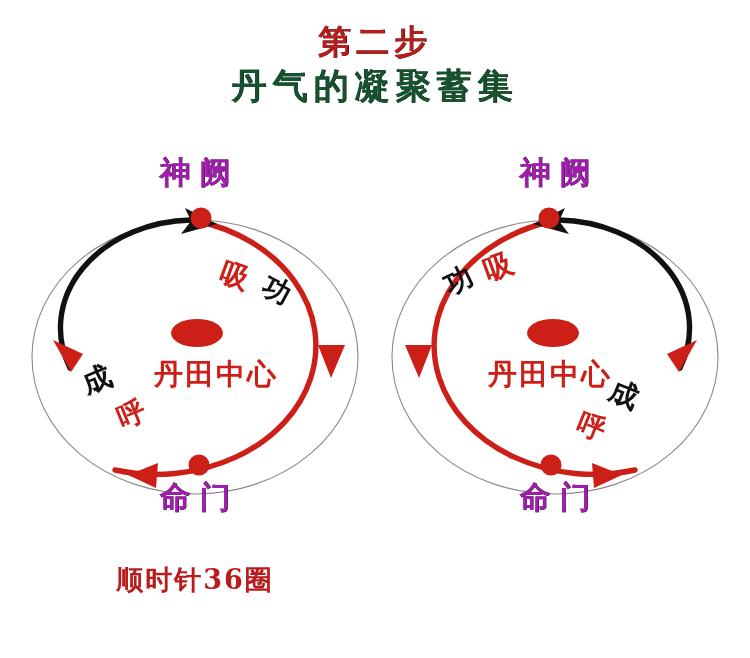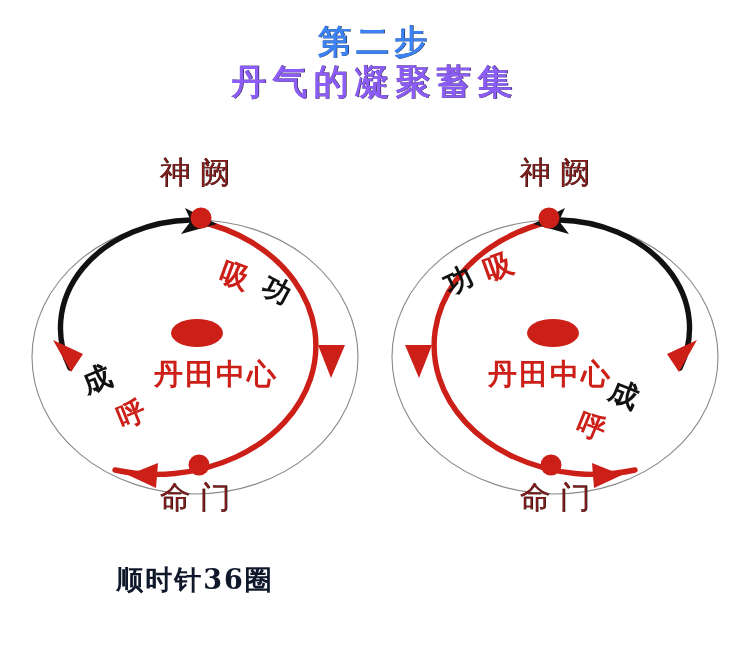--- a/index.html
+++ b/index.html
@@ -28,31 +28,31 @@
     left: 0;
     width: 750px;
     text-align: center;
     user-select: none;
   }
   .title-line-1 {
     font-size: 33px;
     font-weight: bold;
     letter-spacing: 5px;
     line-height: 1.22;
-    color: #3b82f6;
+    color: #b91c1c;
     font-family: "DejaVu Serif", "Liberation Serif", serif;
     text-shadow: 0.4px 0 0 #111111;
   }
   .title-line-2 {
     font-size: 35px;
     font-weight: bold;
     letter-spacing: 6px;
     line-height: 1.25;
-    color: #8b5cf6;
-    font-family: Liberation Mono, monospace;
+    color: #14532d;
+    font-family: Liberation Sans, sans-serif;
     text-shadow: 0.4px 0 0 #111111;
     margin-top: 2px;
   }
 
   
   .diagram {
     position: absolute;
     top: 140px;
     width: 360px;
     height: 400px;
@@ -66,42 +66,42 @@
     height: 400px;
     overflow: visible;
   }
 
   
   .point-label {
     position: absolute;
     width: 360px;
     text-align: center;
     font-family: "DejaVu Serif", "Liberation Serif", serif;
-    font-weight: normal;
+    font-weight: bold;
     font-size: 31px;
     letter-spacing: 9px;
     text-indent: 9px;
-    color: #7f1d1d;
+    color: #a21caf;
     user-select: none;
     text-shadow: 0.4px 0 0 #101010;
   }
   .point-label.top    { top: 12px; }
   .point-label.bottom { top: 337px; }
 
   
   .caption {
     position: absolute;
     top: 562px;
     width: 360px;
     text-align: center;
     font-family: "DejaVu Serif", "Liberation Serif", serif;
     font-weight: bold;
     font-size: 27px;
     letter-spacing: 2px;
-    color: #0f172a;
+    color: #b91c1c;
     user-select: none;
   }
   #caption-left  { left: 15px; }
   #caption-right { left: 375px; }
 
   
   .svg-cn {
     font-family: "DejaVu Serif", "Liberation Serif", serif;
     font-weight: bold;
     user-select: none;

